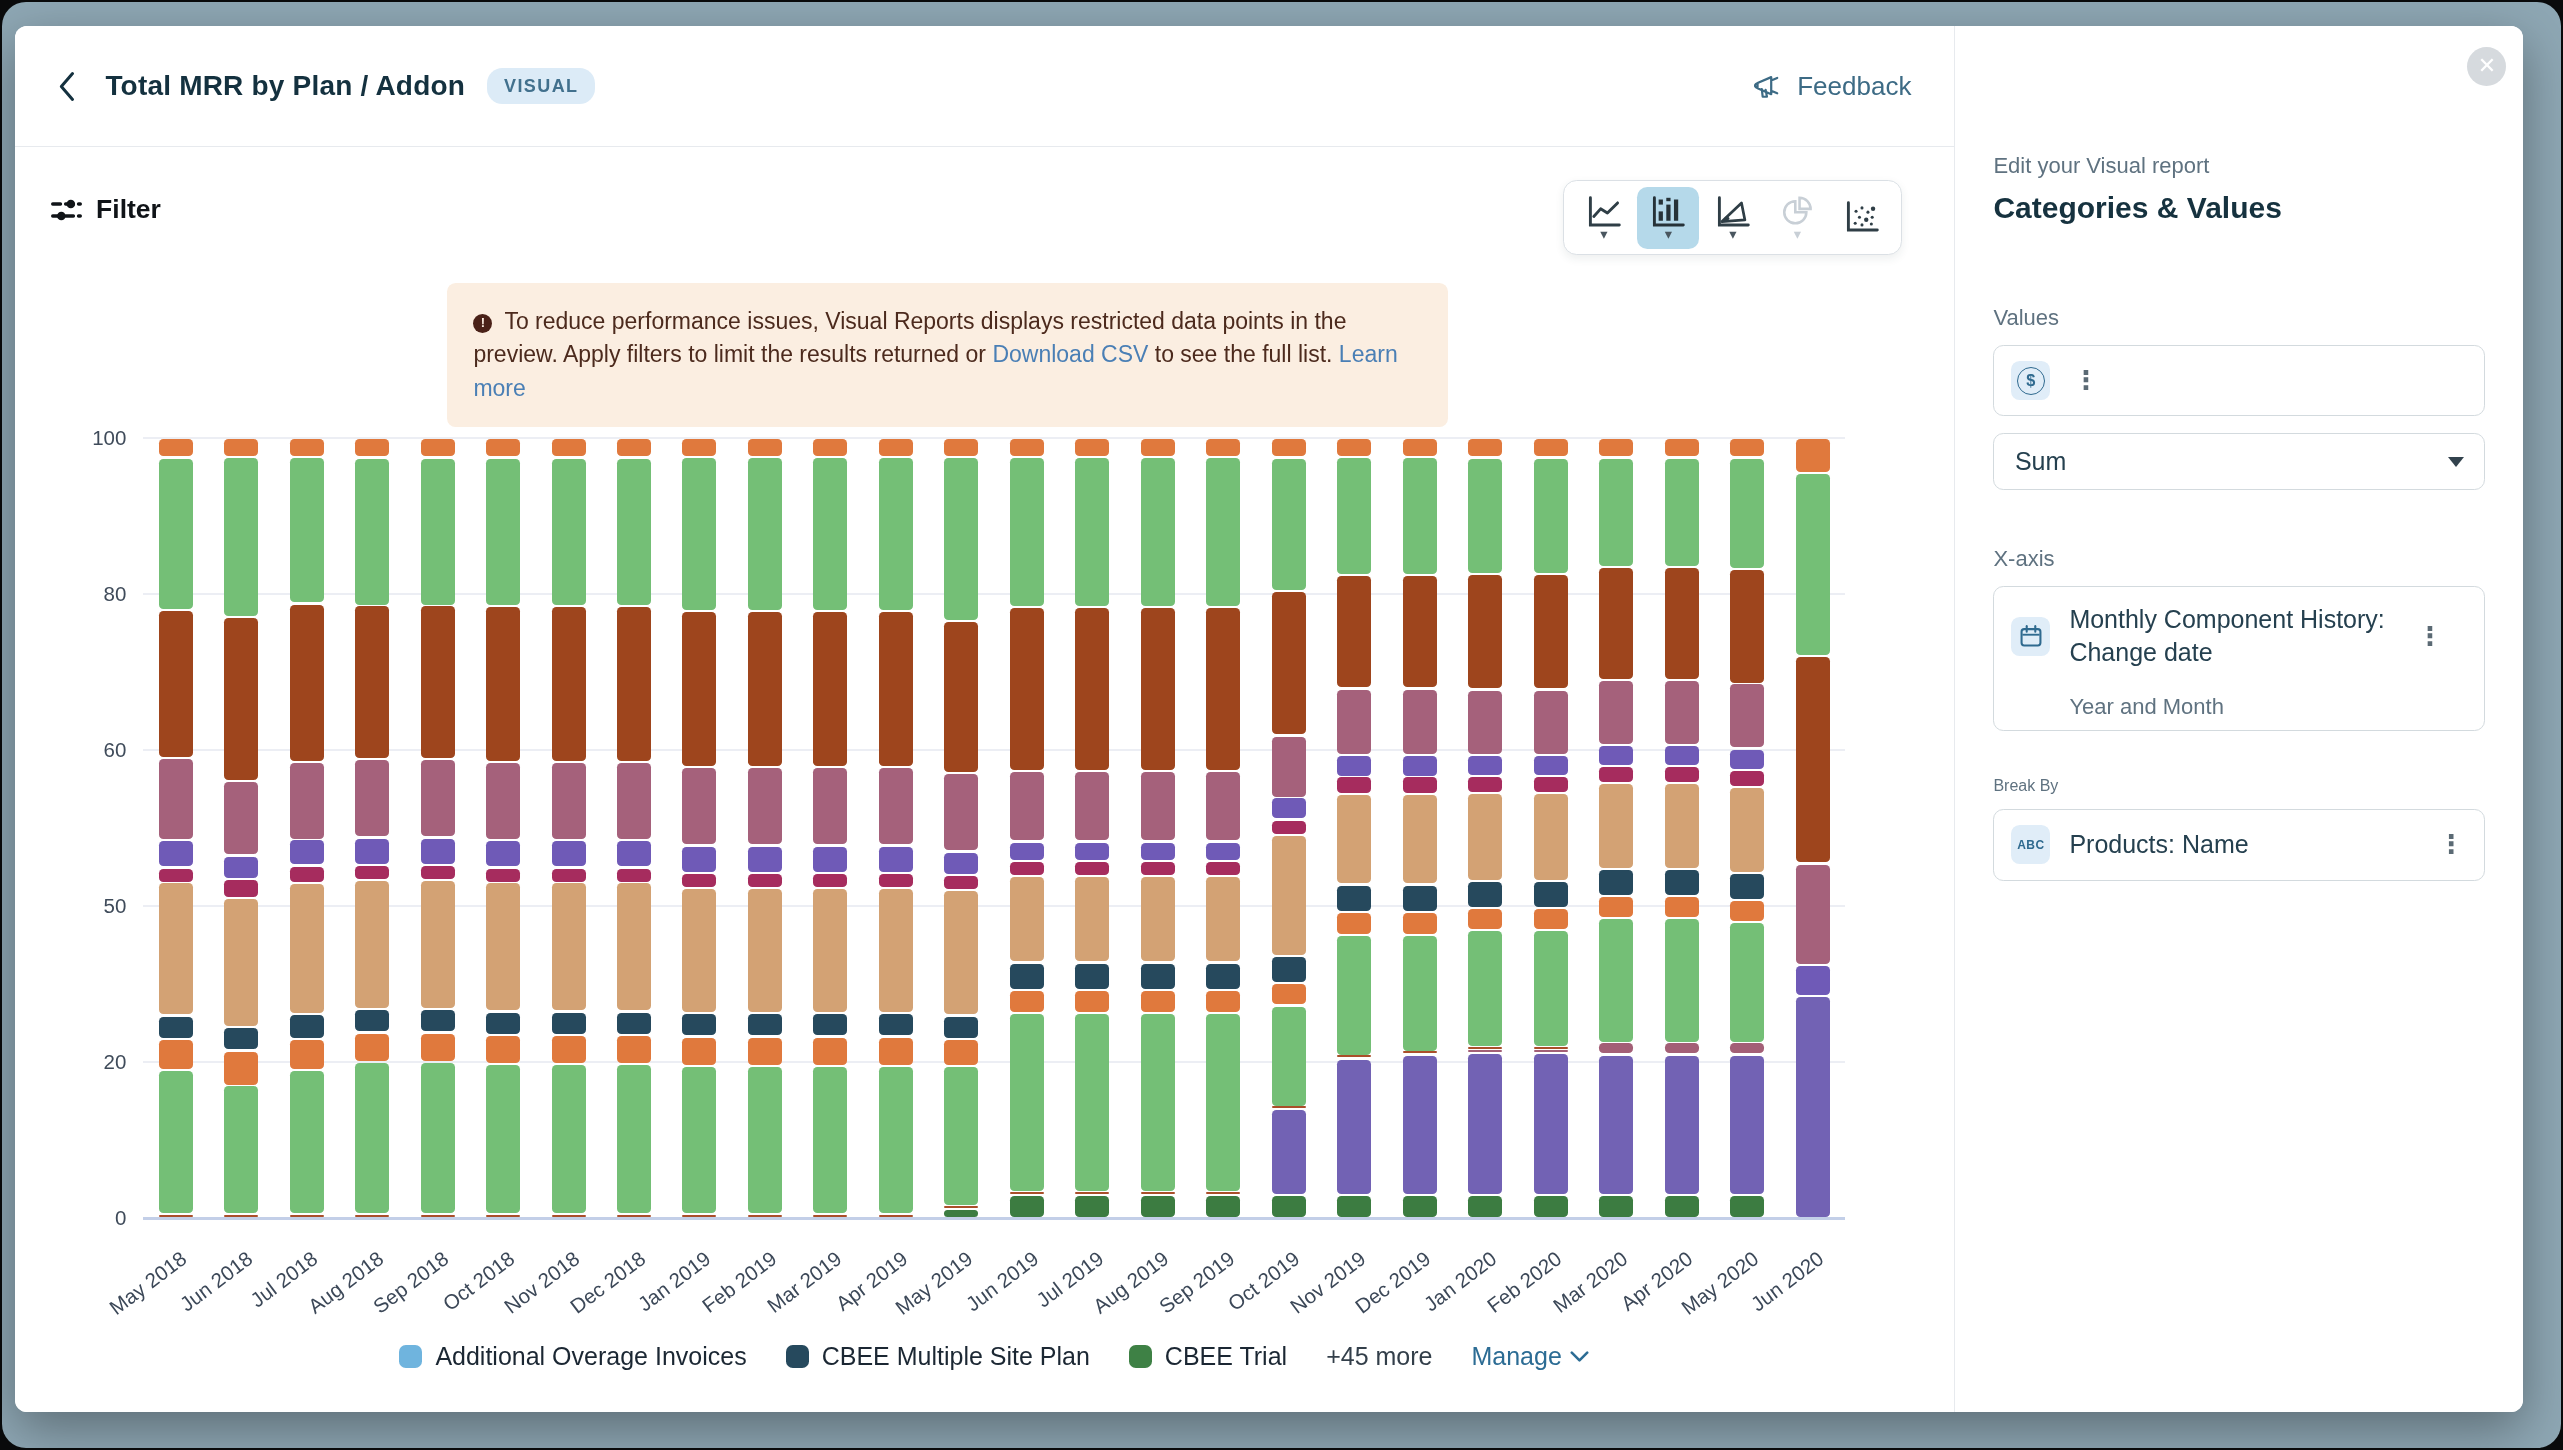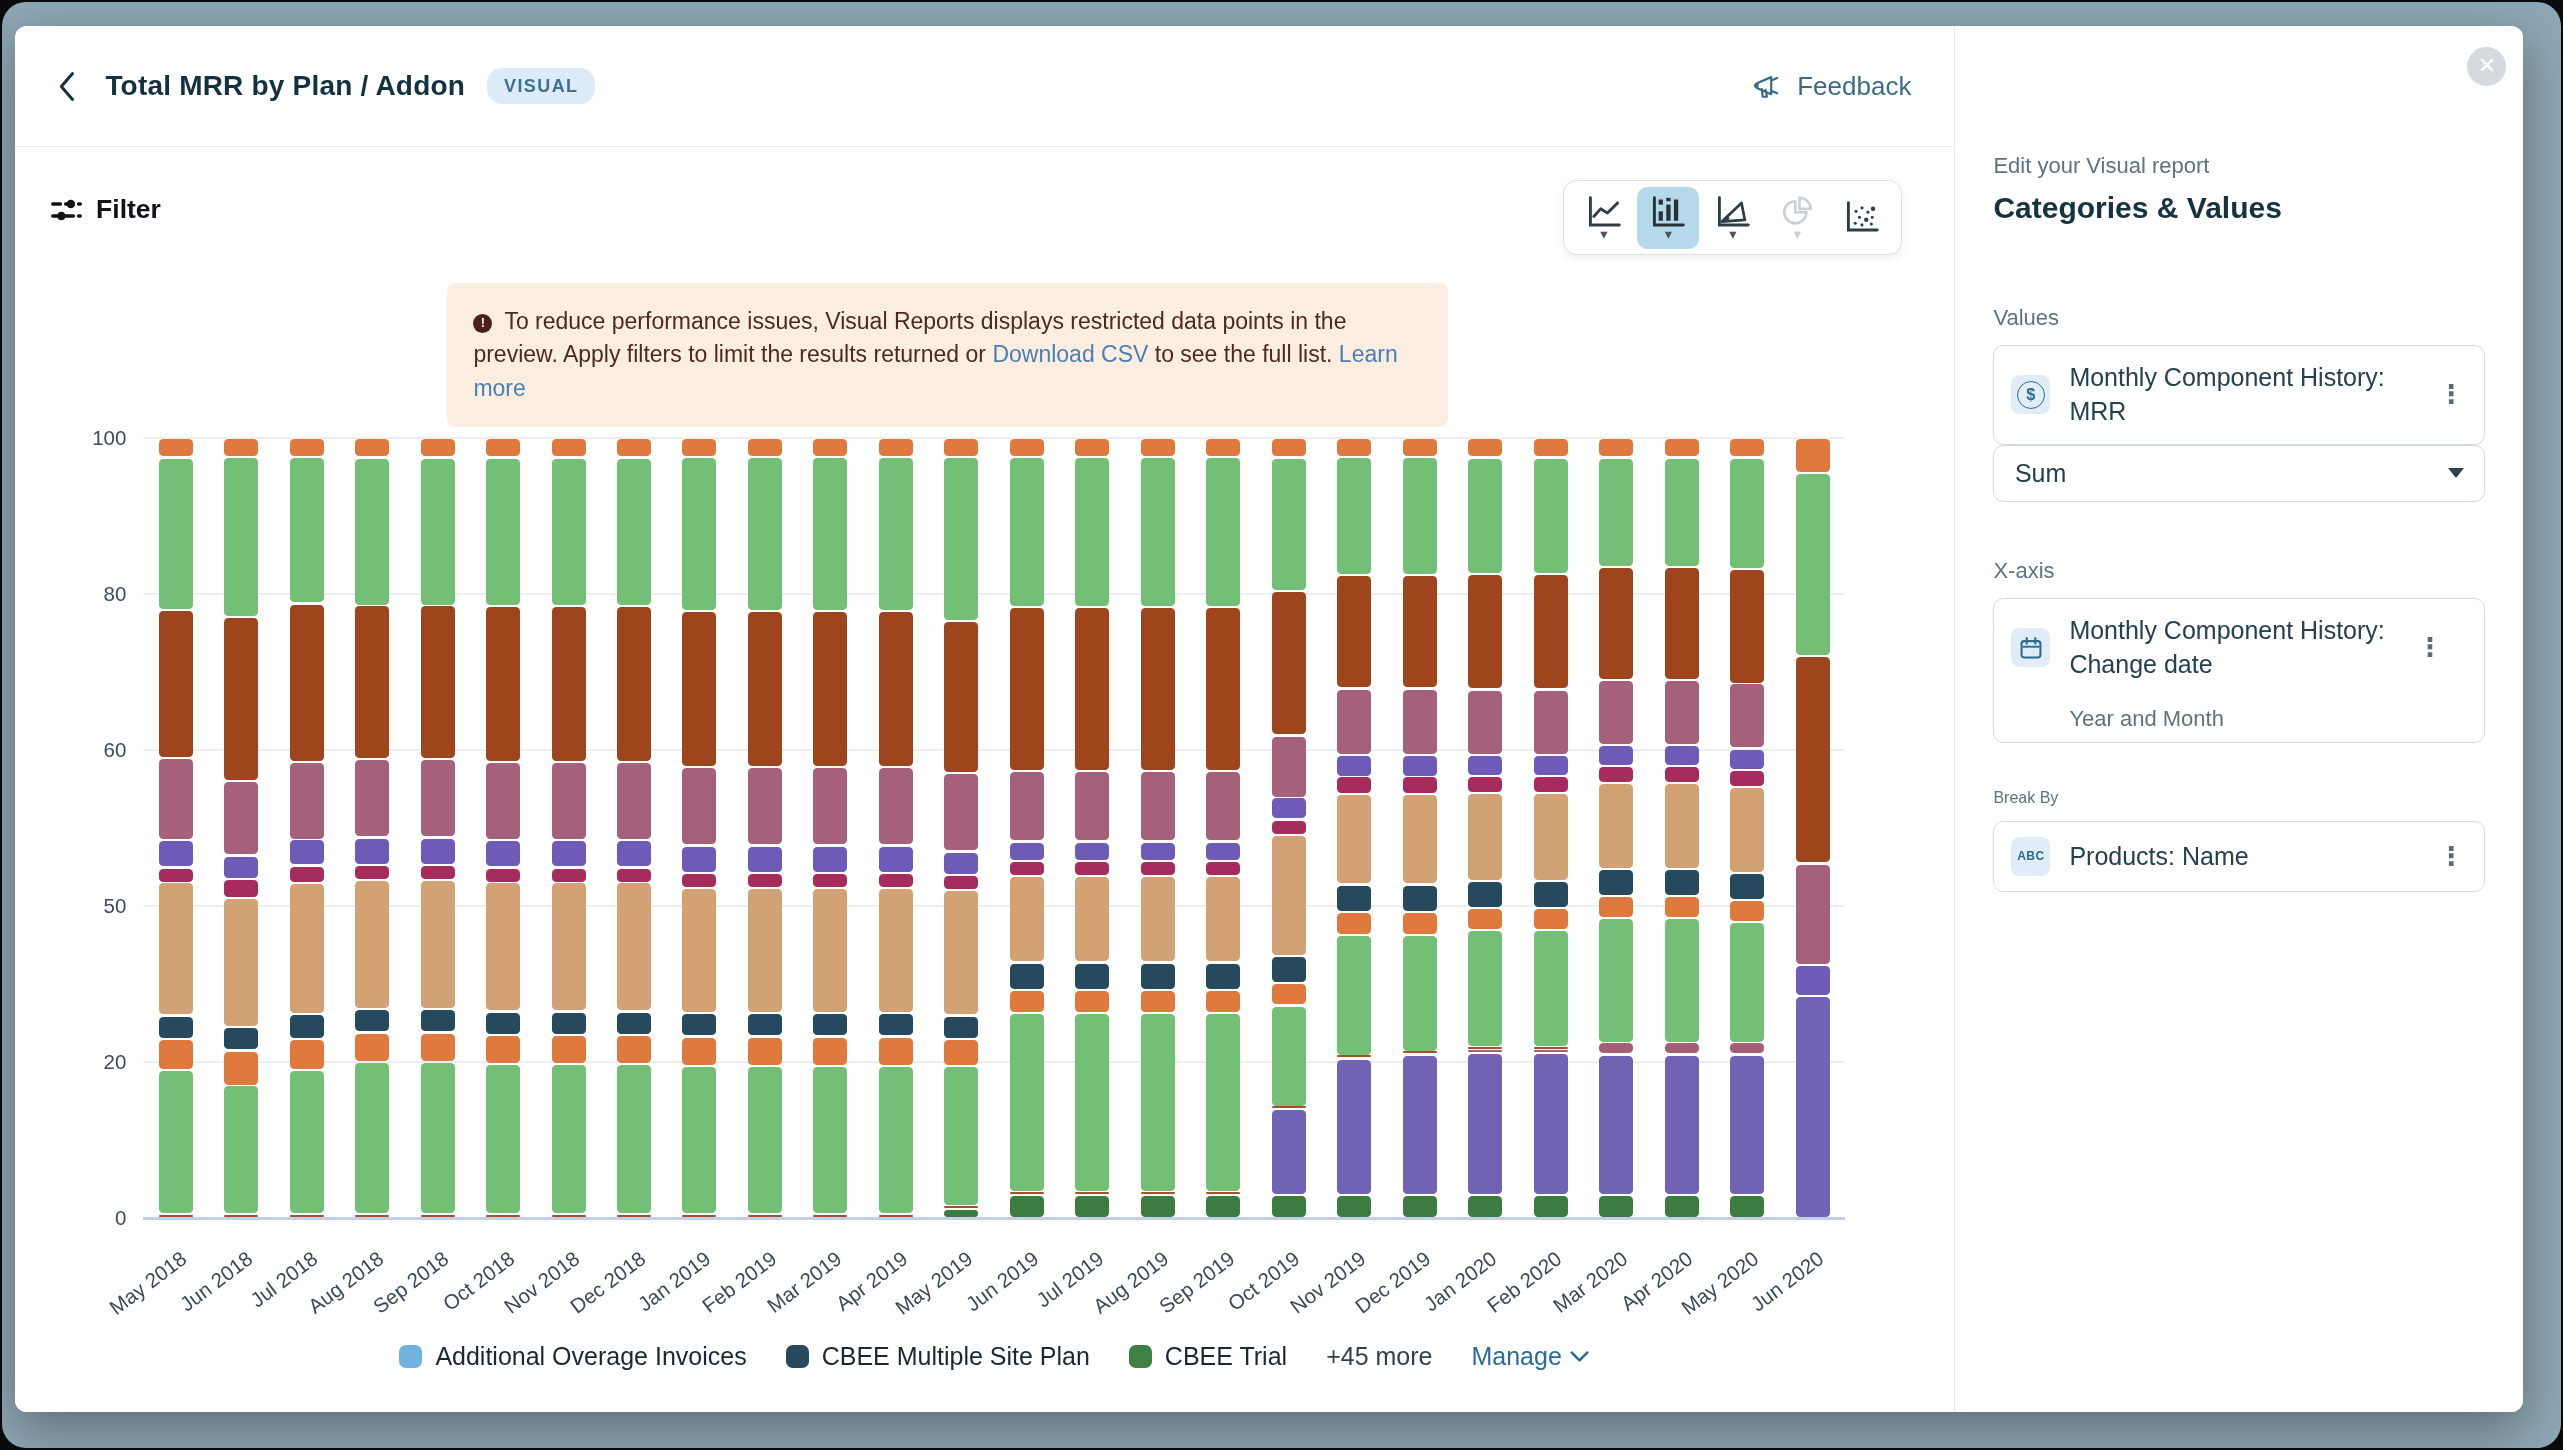--- a/index.html
+++ b/index.html
@@ -77,21 +77,21 @@
   .fieldicon{flex:none;width:39px;height:39px;background:#e0edf8;border-radius:8.6px;
     display:flex;align-items:center;justify-content:center;color:#2f6a8f;}
   .dollar{width:26px;height:26px;border:1.7px solid #2f6a8f;border-radius:50%;font-size:16.3px;
     font-weight:700;display:flex;align-items:center;justify-content:center;}
   .abc{font-size:12px;font-weight:700;letter-spacing:0.4px;}
   .cardtext{flex:1;font-size:25px;color:#25404f;line-height:1.35;}
   .kebab{flex:none;color:#5b6a74;font-size:26px;font-weight:700;cursor:pointer;padding:0 3.4px;}
   .subline{font-size:22px;color:#5f7280;margin:5.1px 0 3.4px 58px;}
   .card.tall{flex-wrap:wrap;padding-bottom:6.8px;}
   .card .topline{display:flex;align-items:center;gap:19px;width:100%;}
-  .select{border:1.7px solid #d3dade;border-radius:10.3px;height:55px;
+  .select{margin-top:17px;border:1.7px solid #d3dade;border-radius:10.3px;height:55px;
     display:flex;align-items:center;padding:0 20.5px;font-size:25px;color:#25404f;cursor:pointer;}
   .select .sp{flex:1;}
   .selcaret{width:0;height:0;border-left:8.6px solid transparent;border-right:8.6px solid transparent;
     border-top:10.3px solid #32424d;}
   .build{position:absolute;left:38px;right:38px;bottom:36px;height:72px;background:#132e3e;
     color:#fff;border:none;border-radius:8.6px;font-size:26.5px;font-weight:600;cursor:pointer;
     font-family:inherit;display:flex;align-items:center;justify-content:center;}
   svg{display:block;}
 </style>
 </head>
@@ -612,21 +612,20 @@
     <div class="close">✕</div>
 
     <div class="s-sub">Edit your Visual report</div>
     <div class="s-h1">Categories &amp; Values</div>
 
     <div class="s-lab">Values</div>
     <div class="card">
       <span class="fieldicon">
           <span class="dollar">$</span>
         </span>
-      <span class="cardtext">Monthly Component History: MRR</span>
       <span class="kebab">⋮</span>
     </div>
     <div class="select">
       <span>Sum</span>
       <span class="sp"></span>
       <span class="selcaret"></span>
     </div>
 
     <div class="s-lab2">X-axis</div>
     <div class="card tall">

